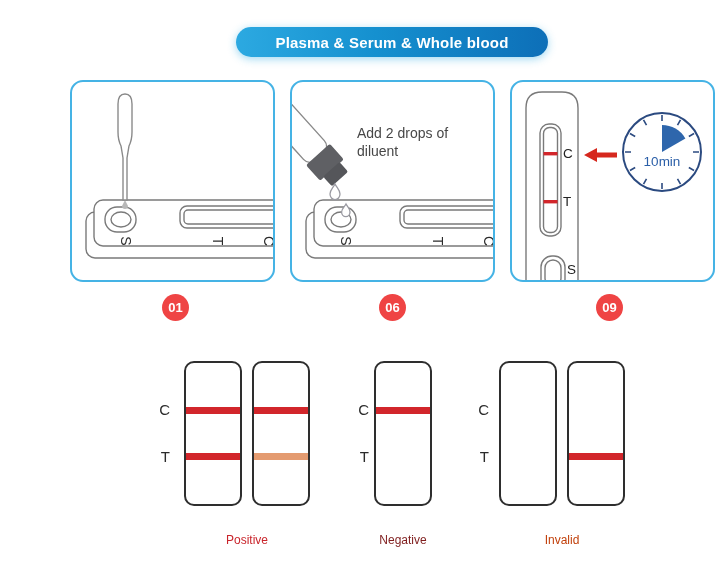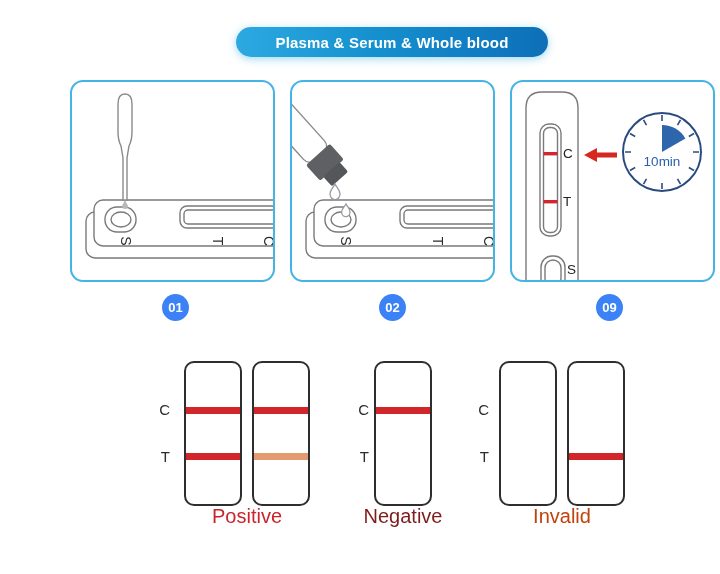--- a/index.html
+++ b/index.html
@@ -22,35 +22,35 @@
   .p1 .instr{left:73px;top:56px;}
   .p2 .instr{left:65px;top:42px;}
   .note{position:absolute;left:76px;top:131px;font-size:14px;line-height:18px;color:#474747;white-space:pre-line;}
   .rot-letter{position:absolute;font-size:14px;color:#2b2b2b;transform:rotate(90deg);}
   .v-letter{position:absolute;font-size:13.5px;color:#222;}
   .timer-label{position:absolute;left:150px;top:72px;transform:translateX(-50%);
                font-size:13.5px;color:#2B5FA8;text-align:center;}
 
   
   .badge{position:absolute;top:294px;width:27px;height:27px;border-radius:50%;
-         background:#3b82f6;color:#fff;font-size:13px;font-weight:bold;
+         background:#ef4444;color:#fff;font-size:13px;font-weight:bold;
          display:flex;align-items:center;justify-content:center;}
   .b1{left:130px;} .b2{left:347px;} .b3{left:564px;}
 
   
   .rgroup{position:absolute;top:361px;}
   .g-pos{left:122px;} .g-neg{left:321px;} .g-inv{left:441px;}
   .row-lbl{position:absolute;width:16px;text-align:right;font-size:15px;color:#2b2b2b;}
   .row-c{left:0;top:40px;} .row-t{left:0;top:87px;}
   .strip-row{position:absolute;top:0;display:flex;gap:10px;}
   .g-pos .strip-row{left:30px;} .g-neg .strip-row{left:21px;} .g-inv .strip-row{left:26px;}
   .strip{position:relative;width:54px;height:141px;border:2px solid #2e2e2e;border-radius:10px;background:#fff;}
   .strip-line{position:absolute;left:0;right:0;height:7px;}
   .line-c{top:44px;} .line-t{top:90px;}
-  .caption{position:absolute;top:144px;transform:translateX(-50%);font-size:20px;white-space:nowrap;}
+  .caption{position:absolute;top:172px;transform:translateX(-50%);font-size:12px;white-space:nowrap;}
   .g-pos .caption{left:93px;} .g-neg .caption{left:50px;} .g-inv .caption{left:89px;}
 </style>
 </head>
 <body>
 
 <div class="screen">
 
   <div class="banner">
     <span>Plasma &amp; Serum &amp; Whole blood</span>
   </div>
@@ -90,20 +90,22 @@
       <g transform="translate(48,97) rotate(-42)">
         <rect x="-14" y="-110" width="28" height="80" rx="9" fill="#fff" stroke="#8a8a8a" stroke-width="1.4"></rect>
         <rect x="-16" y="-33" width="32" height="21" rx="2" fill="#5f6064"></rect>
         <rect x="-11" y="-13" width="22" height="13" rx="2" fill="#55565a"></rect>
       </g>
       <g fill="#fff" stroke="#9a9aa2" stroke-width="1.3">
         <path d="M43,102 C45,106 48,108 48,112 A5,5.6 0 1 1 38,112 C38,108 41,106 43,102 Z"></path>
         <path d="M54,122 C55.6,125 58,126.6 58,130 A4.2,4.6 0 1 1 49.6,130 C49.6,126.6 52.4,125 54,122 Z"></path>
       </g>
     </svg>
+    <div class="instr">Add 2 drops of
+diluent</div>
     <span class="rot-letter" style="left:49px;top:151px;">S</span>
     <span class="rot-letter" style="left:142px;top:151px;">T</span>
     <span class="rot-letter" style="left:192px;top:151px;">C</span>
   </div>
 
   <div class="panel p3">
     <svg width="201" height="198" viewBox="0 0 201 198">
       <g fill="#fff" stroke="#7a7a7a" stroke-width="1.4">
         <path d="M14,200 L14,26 Q14,10 30,10 L50,10 Q66,10 66,26 L66,200"></path>
         <rect x="28" y="42" width="21" height="112" rx="9"></rect>
@@ -135,21 +137,21 @@
       </g>
       <path d="M0,0 L0,-27 A27,27 0 0 1 23.4,-13.5 Z" fill="#2E66AC"></path>
     </svg>
     <span class="timer-label">10min</span>
     <span class="v-letter" style="left:51px;top:64px;">C</span>
     <span class="v-letter" style="left:51px;top:112px;">T</span>
     <span class="v-letter" style="left:55px;top:180px;">S</span>
   </div>
 
   <div class="badge b1">01</div>
-  <div class="badge b2">02</div>
+  <div class="badge b2">06</div>
   <div class="badge b3">09</div>
 
   <div class="rgroup g-pos">
     <span class="row-lbl row-c">C</span>
     <span class="row-lbl row-t">T</span>
     <div class="strip-row">
         <div class="strip">
           <div class="strip-line line-c" style="background: rgb(210, 38, 43);"></div>
           <div class="strip-line line-t" style="background: rgb(210, 38, 43);"></div>
         </div>

